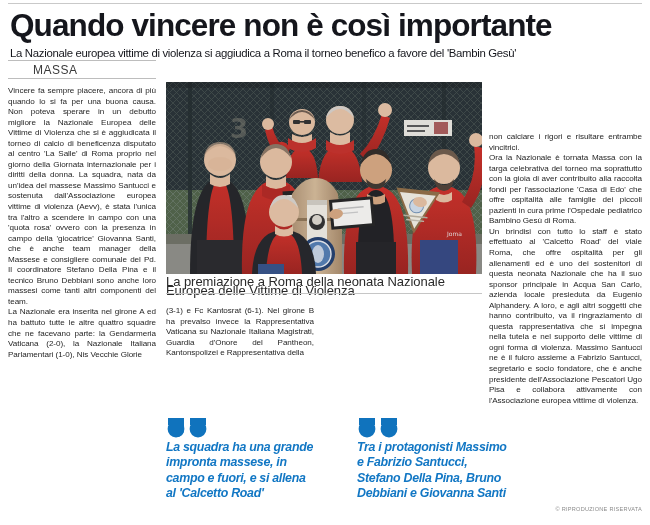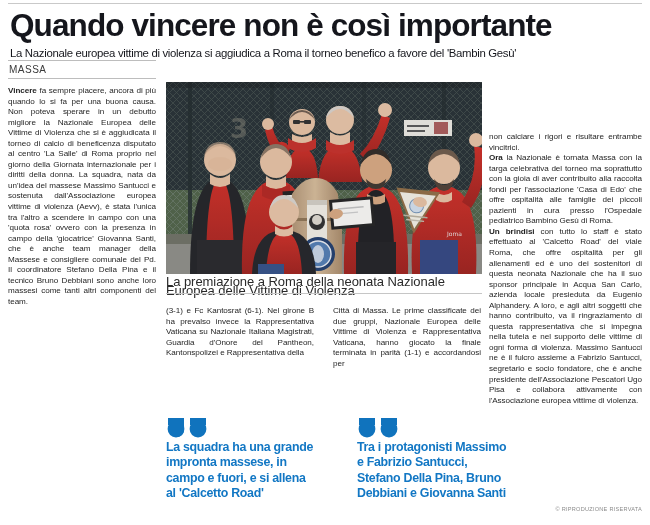--- a/index.html
+++ b/index.html
@@ -63,45 +63,46 @@
     position: absolute;
     font-size: 8.1px;
     line-height: 10.55px;
     text-align: justify;
     color: #1f1f1f;
     letter-spacing: -0.05px;
     -webkit-hyphens: none;
     hyphens: none;
   }
   .col p { margin: 0; }
-  .col .lead { font-weight: bold; }
+  .col .lead { font-weight: normal; }
 
   .col1 { left: 8px;   top: 86px;  width: 148px; }
   .col2 { left: 166px; top: 306px; width: 148px; }
   .col3 { left: 333px; top: 306px; width: 148px; }
   .col4 { left: 489px; top: 84px;  width: 153px; margin-top: 48px; }
 
   
   .kicker-wrap {
     position: absolute;
     left: 8px;
     top: 60px;
     width: 148px;
   }
   .kicker-rule-top,
   .kicker-rule-bottom {
     height: 1px;
     background: #bdbdbd;
   }
   .kicker {
-    font-size: 10px;
+    font-size: 12px;
     letter-spacing: 0.5px;
     color: #3a3a3a;
     padding: 4px 0 3px 1px;
     line-height: 10px;
+    margin-left: 24px;
   }
 
   
   .photo-wrap {
     position: absolute;
     left: 166px;
     top: 82px;
     width: 316px;
     height: 192px;
   }
@@ -141,20 +142,21 @@
     height: 22px;
     margin-bottom: 2px;
   }
   .pq-text {
     font-family: "Liberation Sans", sans-serif;
     font-weight: bold;
     font-size: 12.4px;
     line-height: 15.4px;
     color: #1277c4;
     letter-spacing: -0.3px;
+    font-style: italic;
   }
 
   
   .byline {
     position: absolute;
     left: 489px;
     top: 490px;
     width: 153px;
     text-align: right;
     font-weight: bold;
@@ -358,33 +360,31 @@
       <rect x="0" y="0" width="316" height="192" fill="#6b6f78" opacity="0.10"></rect>
       <rect x="0" y="0" width="316" height="6" fill="#121212" opacity="0.25"></rect>
     </svg>
   </div>
 
   <div class="caption">La premiazione a Roma della neonata Nazionale Europea delle Vittime di Violenza</div>
   <div class="caption-rule"></div>
 
   <div class="col col1">
     <p><span class="lead">Vincere</span><span> fa sempre piacere, ancora di più quando lo si fa per una buona causa. Non poteva sperare in un debutto migliore la Nazionale Europea delle Vittime di Violenza che si è aggiudicata il torneo di calcio di beneficenza disputato al centro 'La Salle' di Roma proprio nel giorno della Giornata internazionale per i diritti della donna. La squadra, nata da un'idea del massese Massimo Santucci e sostenuta dall'Associazione europea vittime di violenza (Aevv), è stata l'unica tra l'altro a scendere in campo con una 'quota rosa' ovvero con la presenza in campo della 'giocatrice' Giovanna Santi, che è anche team manager della Massese e consigliere comunale del Pd. Il coordinatore Stefano Della Pina e il tecnico Bruno Debbiani sono anche loro massesi come tanti altri componenti del team.</span></p>
+    <p><span class="lead">La Nazionale</span><span> era inserita nel girone A ed ha battuto tutte le altre quattro squadre che ne facevano parte: la Gendarmeria Vaticana (2-0), la Nazionale Italiana Parlamentari (1-0), Nis Vecchie Glorie</span></p>
   </div>
 
   <div class="col col2">
     <p><span class="lead"></span><span>(3-1) e Fc Kantosrat (6-1). Nel girone B ha prevalso invece la Rappresentativa Vaticana su Nazionale Italiana Magistrati, Guardia d'Onore del Pantheon, Kantonspolizei e Rappresentativa della</span></p>
   </div>
 
-  <div class="col col3">
-    <p><span class="lead"></span><span>Città di Massa. Le prime classificate dei due gruppi, Nazionale Europea delle Vittime di Violenza e Rappresentativa Vaticana, hanno giocato la finale terminata in parità (1-1) e accordandosi per</span></p>
-  </div>
 
   <div class="col col4">
     <p><span class="lead"></span><span>non calciare i rigori e risultare entrambe vincitrici.</span></p>
-    <p><span class="lead">Ora</span><span> la Nazionale è tornata Massa con la targa celebrativa del torneo ma soprattutto con la gioia di aver contribuito alla raccolta fondi per l'associazione 'Casa di Edo' che offre ospitalità alle famiglie dei piccoli pazienti in cura presso l'Ospedale pediatrico Bambino Gesù di Roma.</span></p>
+    <p><span class="lead">Ora</span><span> la Nazionale è tornata Massa con la targa celebrativa del torneo ma soprattutto con la gioia di aver contribuito alla raccolta fondi per l'associazione 'Casa di Edo' che offre ospitalità alle famiglie dei piccoli pazienti in cura prime l'Ospedale pediatrico Bambino Gesù di Roma.</span></p>
     <p><span class="lead">Un brindisi</span><span> con tutto lo staff è stato effettuato al 'Calcetto Road' del viale Roma, che offre ospitalità per gli allenamenti ed è uno dei sostenitori di questa neonata Nazionale che ha il suo sponsor principale in Acqua San Carlo, azienda locale presieduta da Eugenio Alphandery. A loro, e agli altri soggetti che hanno contribuito, va il ringraziamento di questa rappresentativa che si impegna nella tutela e nel supporto delle vittime di ogni forma di violenza. Massimo Santucci ne è il fulcro assieme a Fabrizio Santucci, segretario e socio fondatore, che è anche presidente dell'Associazione Pescatori Ugo Pisa e collabora attivamente con l'Associazione europea vittime di violenza.</span></p>
   </div>
 
   <div class="pq pq1">
     <svg class="pq-marks" viewBox="0 0 46 22">
       <path d="M2 2 h16 v12 a7 7 0 0 1 -14 0 a7 7 0 0 1 7 -7 h-9 z" fill="#1073bd"></path>
       <circle cx="10" cy="13" r="8.4" fill="#1073bd"></circle>
       <path d="M2 2 h16 v7 h-16 z" fill="#1073bd"></path>
       <circle cx="32" cy="13" r="8.4" fill="#1073bd"></circle>
       <path d="M24 2 h16 v7 h-16 z" fill="#1073bd"></path>

